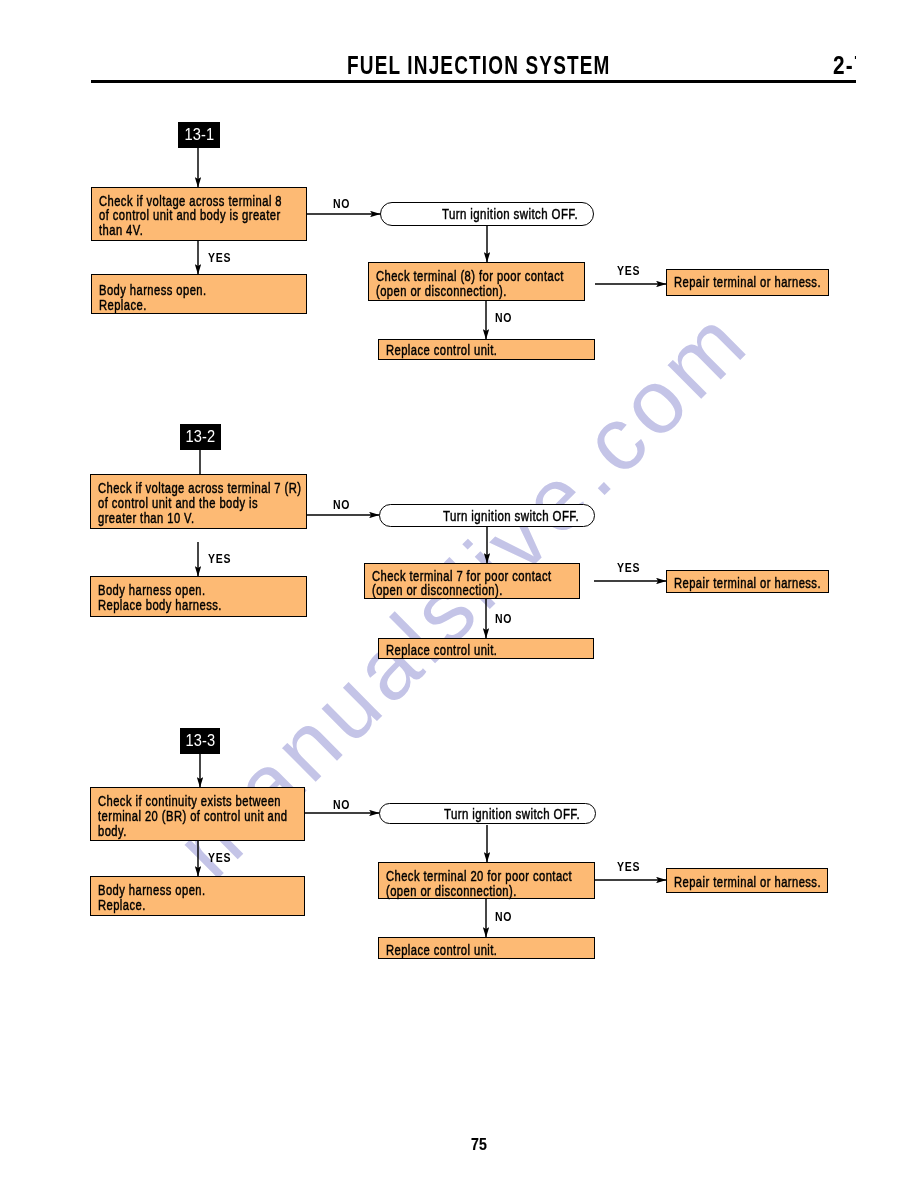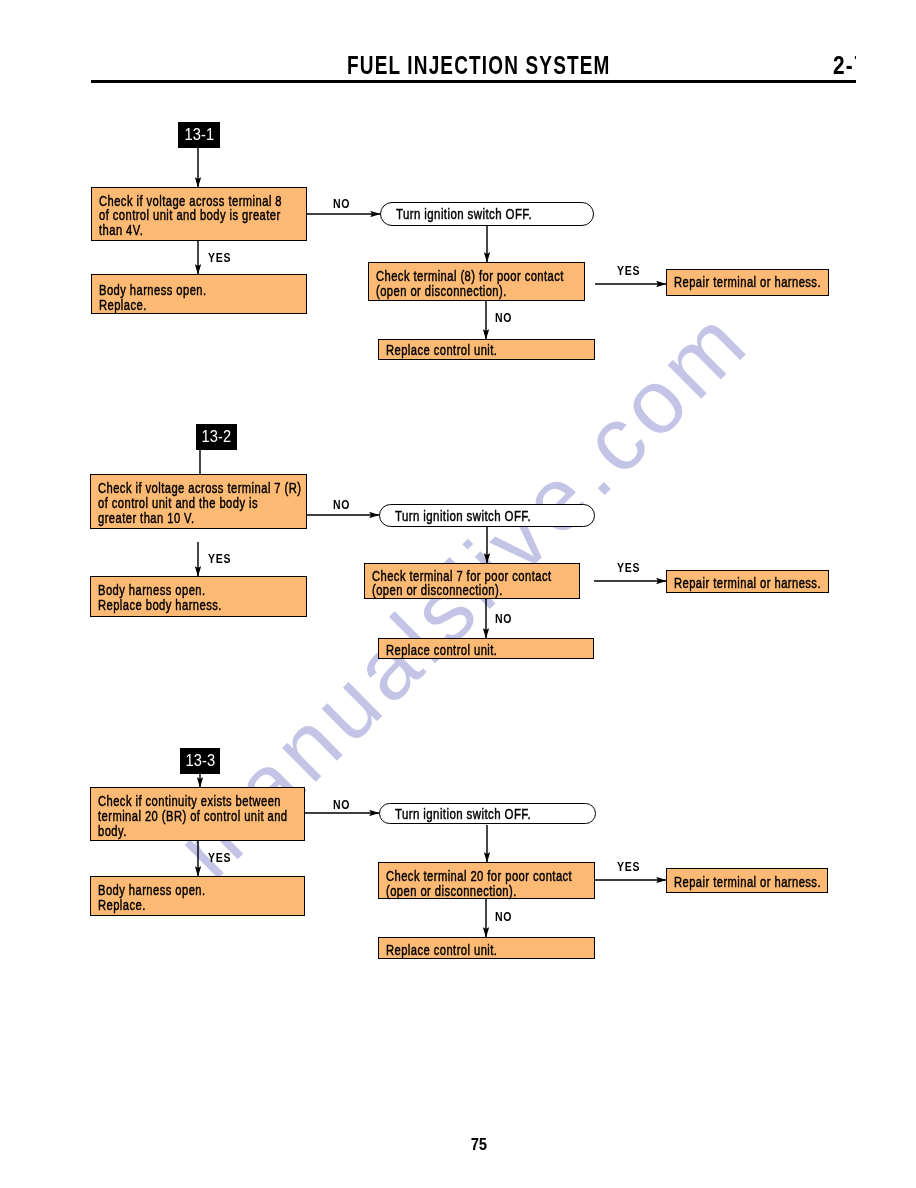--- a/index.html
+++ b/index.html
@@ -31,21 +31,21 @@
     color:#c4c4e7;white-space:nowrap;line-height:0;display:block;
     transform:rotate(-44.8deg);transform-origin:0 0;}
 
   
   .node{position:absolute;box-sizing:border-box;border:1.6px solid #000;background:#fdba74;}
   .node .txt{position:absolute;left:7px;top:var(--ty,5px);
     font-size:14px;line-height:14.8px;letter-spacing:.55px;white-space:pre;
     transform:scaleX(.80);transform-origin:0 0;
     -webkit-text-stroke:.45px #000;}
   .pill{position:absolute;box-sizing:border-box;border:1.6px solid #000;background:#fff;
-    border-radius:999px;display:flex;align-items:center;justify-content:flex-start;}
+    border-radius:999px;display:flex;align-items:center;justify-content:flex-end;}
   .pill .txt{font-size:14px;line-height:1;letter-spacing:.5px;white-space:nowrap;
     transform:scaleX(.82);-webkit-text-stroke:.45px #000;}
   .tag{position:absolute;box-sizing:border-box;background:#000;color:#fff;
     display:flex;align-items:center;justify-content:center;
     font-size:17px;font-weight:400;letter-spacing:.2px;}
   .tag>span{display:block;transform:scaleX(.86);}
   .lbl{position:absolute;font-size:12.5px;font-weight:700;letter-spacing:.9px;white-space:nowrap;
     line-height:1;transform:scaleX(.84);transform-origin:0 0;}
 
   svg.wires{position:absolute;left:0;top:0;width:916px;height:1188px;
@@ -125,21 +125,21 @@
   <div class="node" style="left:666px;top:269px;width:163px;height:27px;--ty:4.6px">
     <div class="txt">Repair terminal or harness.</div>
   </div>
 
   <div class="lbl" style="left:495px;top:312px">NO</div>
 
   <div class="node" style="left:378px;top:339px;width:217px;height:21px;--ty:3.4px">
     <div class="txt">Replace control unit.</div>
   </div>
 
-  <div class="tag" style="left:196px;top:424px;width:41px;height:26px">
+  <div class="tag" style="left:180px;top:424px;width:41px;height:26px">
       <span>13-2</span>
     </div>
 
   <div class="node" style="left:90px;top:474px;width:217px;height:55px;--ty:6.4px">
     <div class="txt">Check if voltage across terminal 7 (R)
 of control unit and the body is
 greater than 10 V.</div>
   </div>
 
   <div class="lbl" style="left:208px;top:553px">YES</div>
@@ -165,21 +165,21 @@
   <div class="node" style="left:666px;top:570px;width:163px;height:23px;--ty:4.6px">
     <div class="txt">Repair terminal or harness.</div>
   </div>
 
   <div class="lbl" style="left:495px;top:613px">NO</div>
 
   <div class="node" style="left:378px;top:638px;width:216px;height:21px;--ty:3.8px">
     <div class="txt">Replace control unit.</div>
   </div>
 
-  <div class="tag" style="left:180px;top:748px;width:40px;height:26px">
+  <div class="tag" style="left:180px;top:728px;width:40px;height:26px">
       <span>13-3</span>
     </div>
 
   <div class="node" style="left:90px;top:787px;width:215px;height:54px;--ty:6.4px">
     <div class="txt">Check if continuity exists between
 terminal 20 (BR) of control unit and
 body.</div>
   </div>
 
   <div class="lbl" style="left:208px;top:852px">YES</div>

